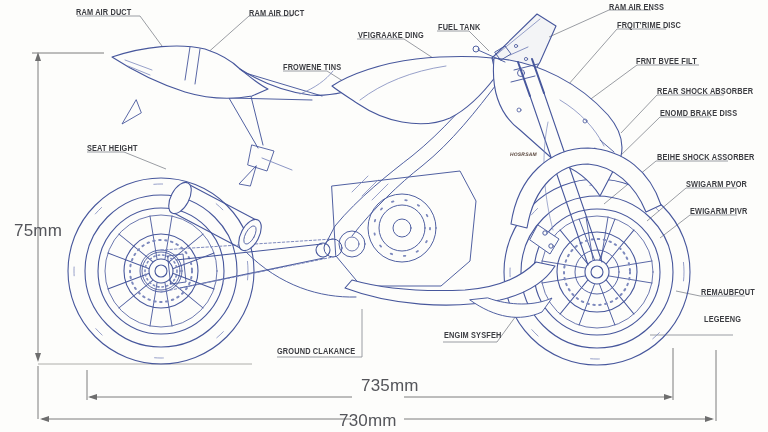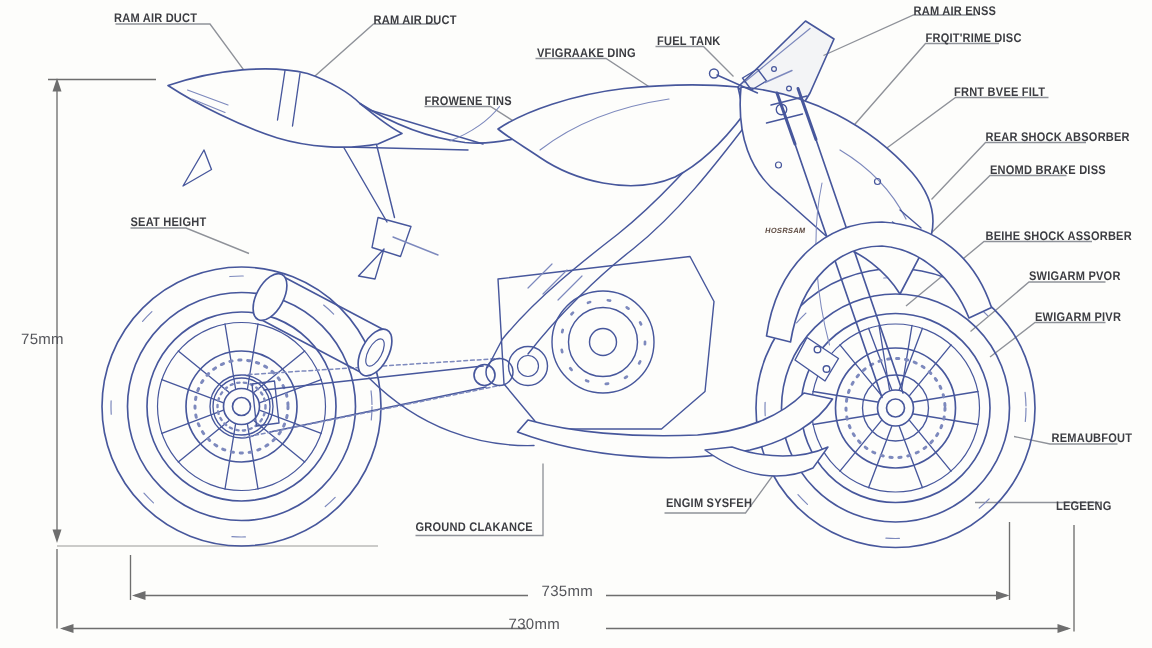--- a/index.html
+++ b/index.html
@@ -9,21 +9,21 @@
     font-family:"Liberation Sans", sans-serif;
   }
   svg{position:absolute;left:0;top:0;}
   .callout{
     position:absolute;
     font-weight:700;font-size:7.6px;letter-spacing:.15px;
     color:#3c3d42;white-space:nowrap;
     transform:scale(.97,1.1);transform-origin:left top;
   }
   .dim{
-    position:absolute;font-size:10px;color:#54555a;
+    position:absolute;font-size:17px;color:#54555a;
     white-space:nowrap;letter-spacing:.2px;
   }
   .tinymark{
     position:absolute;font-size:5px;font-weight:700;color:#5d4a41;
     letter-spacing:.2px;transform:skewX(-10deg);white-space:nowrap;
   }
 </style>
 </head>
 <body>
 
@@ -235,21 +235,21 @@
 <div class="callout" style="left:609px;top:2px">RAM AIR ENSS</div>
 <div class="callout" style="left:617px;top:20px">FRQIT'RIME DISC</div>
 <div class="callout" style="left:283px;top:62px">FROWENE TINS</div>
 <div class="callout" style="left:636px;top:56px">FRNT BVEE FILT</div>
 <div class="callout" style="left:657px;top:86px">REAR SHOCK ABSORBER</div>
 <div class="callout" style="left:660px;top:108px">ENOMD BRAKE DISS</div>
 <div class="callout" style="left:657px;top:152px">BEIHE SHOCK ASSORBER</div>
 <div class="callout" style="left:686px;top:179px">SWIGARM PVOR</div>
 <div class="callout" style="left:690px;top:206px">EWIGARM PIVR</div>
 <div class="callout" style="left:701px;top:287px">REMAUBFOUT</div>
-<div class="callout" style="left:704px;top:332px">LEGEENG</div>
+<div class="callout" style="left:704px;top:314px">LEGEENG</div>
 <div class="callout" style="left:87px;top:143px">SEAT HEIGHT</div>
 <div class="callout" style="left:277px;top:346px">GROUND CLAKANCE</div>
 <div class="callout" style="left:444px;top:330px">ENGIM SYSFEH</div>
 <div class="tinymark" style="left:510px;top:151px">HOSRSAM</div>
 
 <div class="dim" style="left:14px;top:221px">75mm</div>
-<div class="dim" style="left:361px;top:389px">735mm</div>
+<div class="dim" style="left:361px;top:376px">735mm</div>
 <div class="dim" style="left:339px;top:411px">730mm</div>
 
 </body></html>

